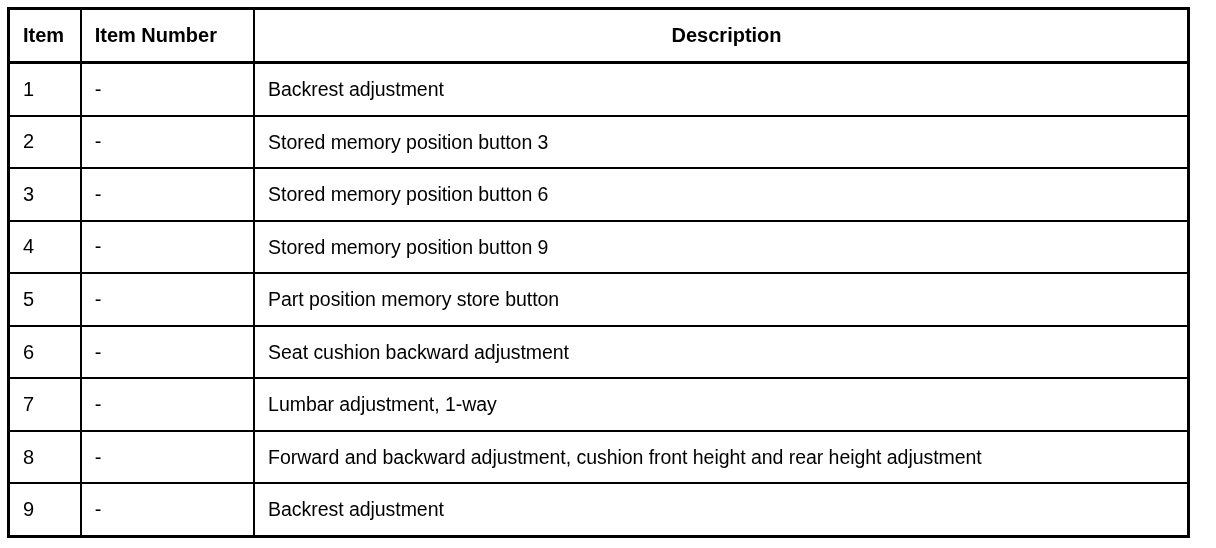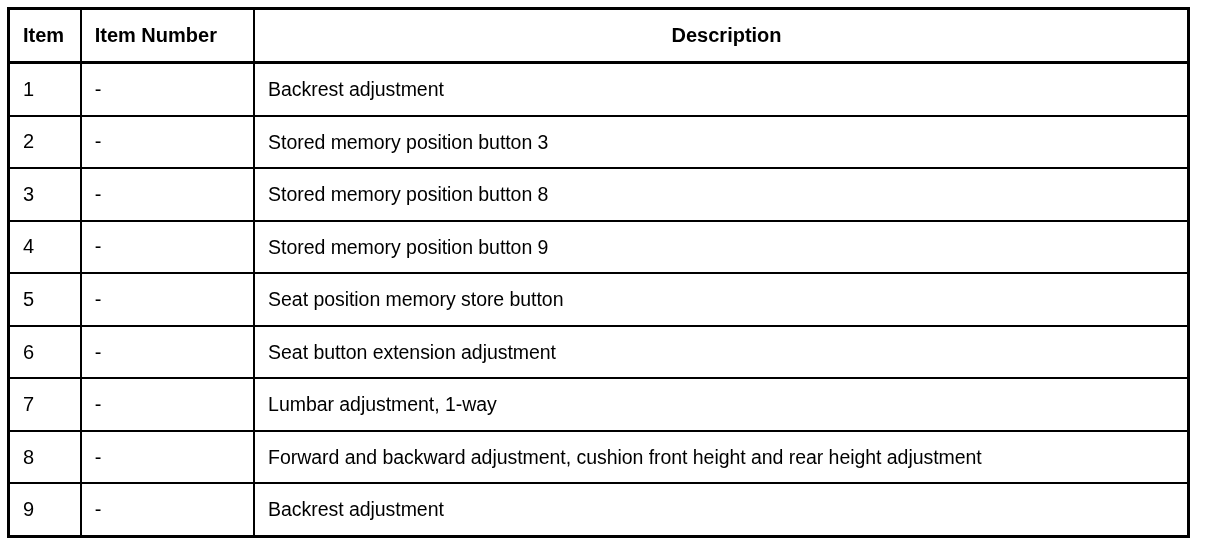--- a/index.html
+++ b/index.html
@@ -97,36 +97,36 @@
           <td class="cell-desc">Backrest adjustment</td>
         </tr>
         <tr>
           <td class="cell-item">2</td>
           <td class="cell-part">-</td>
           <td class="cell-desc">Stored memory position button 3</td>
         </tr>
         <tr>
           <td class="cell-item">3</td>
           <td class="cell-part">-</td>
-          <td class="cell-desc">Stored memory position button 8</td>
+          <td class="cell-desc">Stored memory position button 6</td>
         </tr>
         <tr>
           <td class="cell-item">4</td>
           <td class="cell-part">-</td>
           <td class="cell-desc">Stored memory position button 9</td>
         </tr>
         <tr>
           <td class="cell-item">5</td>
           <td class="cell-part">-</td>
-          <td class="cell-desc">Seat position memory store button</td>
+          <td class="cell-desc">Part position memory store button</td>
         </tr>
         <tr>
           <td class="cell-item">6</td>
           <td class="cell-part">-</td>
-          <td class="cell-desc">Seat button extension adjustment</td>
+          <td class="cell-desc">Seat cushion backward adjustment</td>
         </tr>
         <tr>
           <td class="cell-item">7</td>
           <td class="cell-part">-</td>
           <td class="cell-desc">Lumbar adjustment, 1-way</td>
         </tr>
         <tr>
           <td class="cell-item">8</td>
           <td class="cell-part">-</td>
           <td class="cell-desc">Forward and backward adjustment, cushion front height and rear height adjustment</td>

